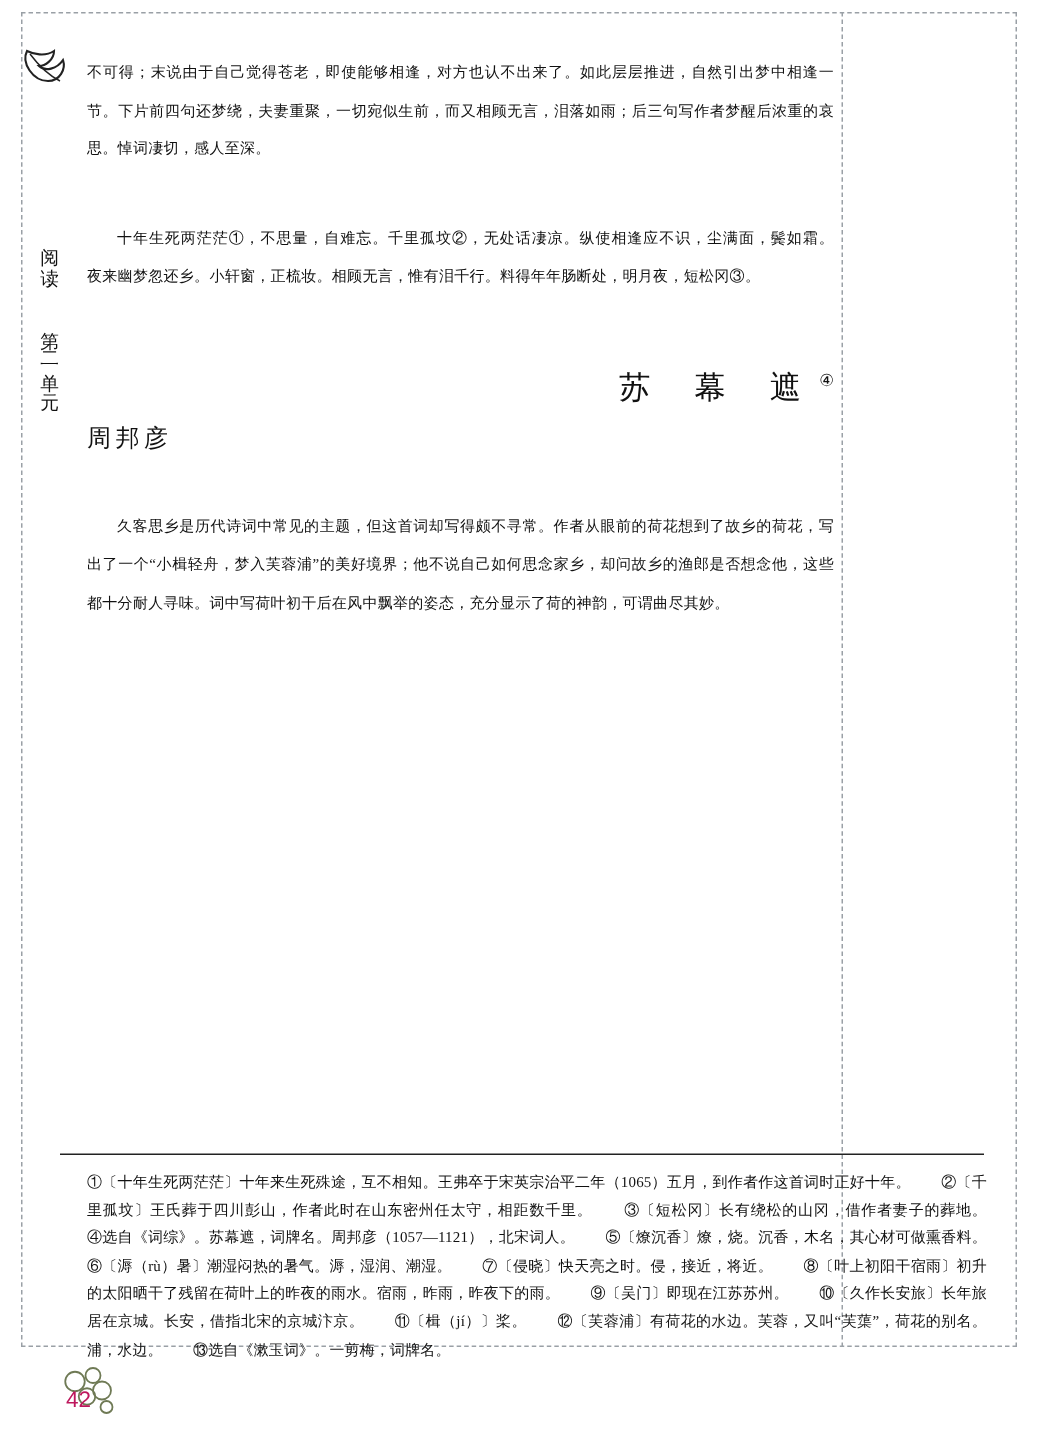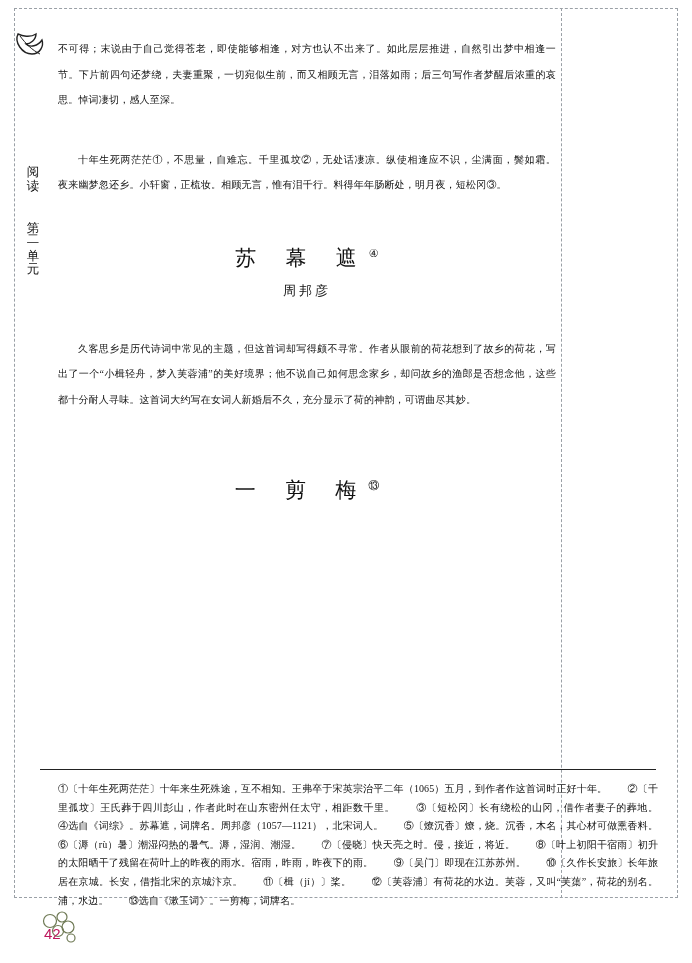--- a/index.html
+++ b/index.html
@@ -75,33 +75,33 @@
     font-size: 10px;
     line-height: 25.5px;
     text-align: justify;
     text-justify: inter-ideograph;
     letter-spacing: 0.2px;
   }
   p.indent { text-indent: 2em; }
   .block-gap-md { height: 20px; }
 
   .poem-title {
-    text-align: center;
+    text-align: right;
     font-size: 21px;
     letter-spacing: 12px;
     margin: 0;
     padding: 0;
     font-weight: normal;
     font-family: "Liberation Serif", "DejaVu Serif", serif;
   }
   .poem-title .sup { letter-spacing: 0; font-size: 11px; vertical-align: super; }
 
   .poem-author {
-    text-align: center;
-    font-size: 13px;
+    text-align: left;
+    font-size: 16px;
     letter-spacing: 3px;
     margin: 10px 0 0 0;
   }
 
   .intro {
     font-size: 13.2px;
     line-height: 24.5px;
     text-align: justify;
     text-justify: inter-ideograph;
     text-indent: 2em;
@@ -183,30 +183,27 @@
   <div style="height:46px"></div>
 
   <h2 class="poem-title">
     <span></span><span>苏 幕 遮</span><span class="sup">④</span>
   </h2>
 
   <p class="poem-author">周邦彦</p>
 
   <div style="height:22px"></div>
 
-  <p class="para intro">久客思乡是历代诗词中常见的主题，但这首词却写得颇不寻常。作者从眼前的荷花想到了故乡的荷花，写出了一个“小楫轻舟，梦入芙蓉浦”的美好境界；他不说自己如何思念家乡，却问故乡的渔郎是否想念他，这些都十分耐人寻味。这首词大约写在女词人新婚后不久，充分显示了荷的神韵，可谓曲尽其妙。</p>
+  <p class="para intro">久客思乡是历代诗词中常见的主题，但这首词却写得颇不寻常。作者从眼前的荷花想到了故乡的荷花，写出了一个“小楫轻舟，梦入芙蓉浦”的美好境界；他不说自己如何思念家乡，却问故乡的渔郎是否想念他，这些都十分耐人寻味。词中写荷叶初干后在风中飘举的姿态，充分显示了荷的神韵，可谓曲尽其妙。</p>
 
   <div style="height:24px"></div>
 
 
   <div style="height:40px"></div>
 
-  <h2 class="poem-title">
-    <span>一 剪 梅</span><span class="sup">⑬</span>
-  </h2>
 
 
   <div style="height:24px"></div>
 
 
 </div>
 
 <div class="fn-rule"></div>
 
 <div class="footnotes">

